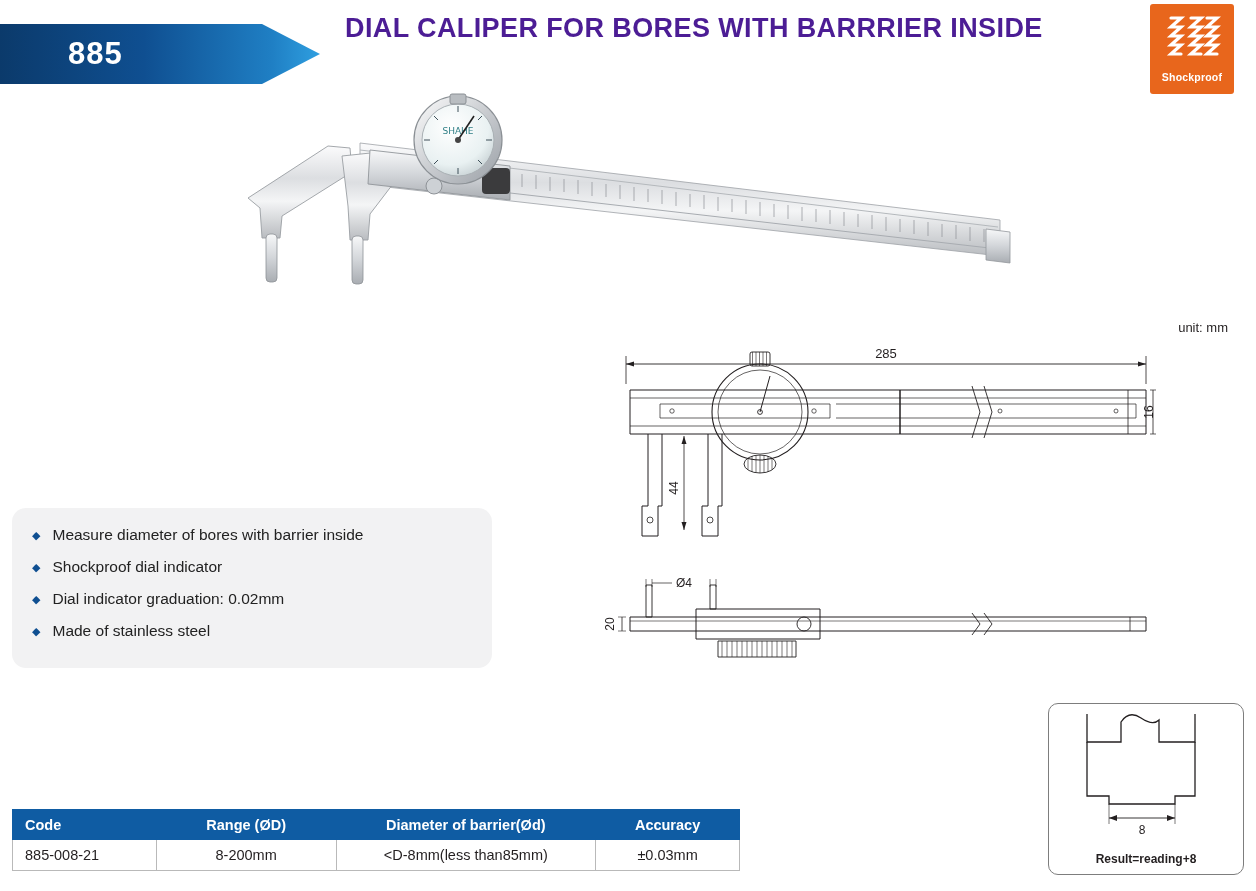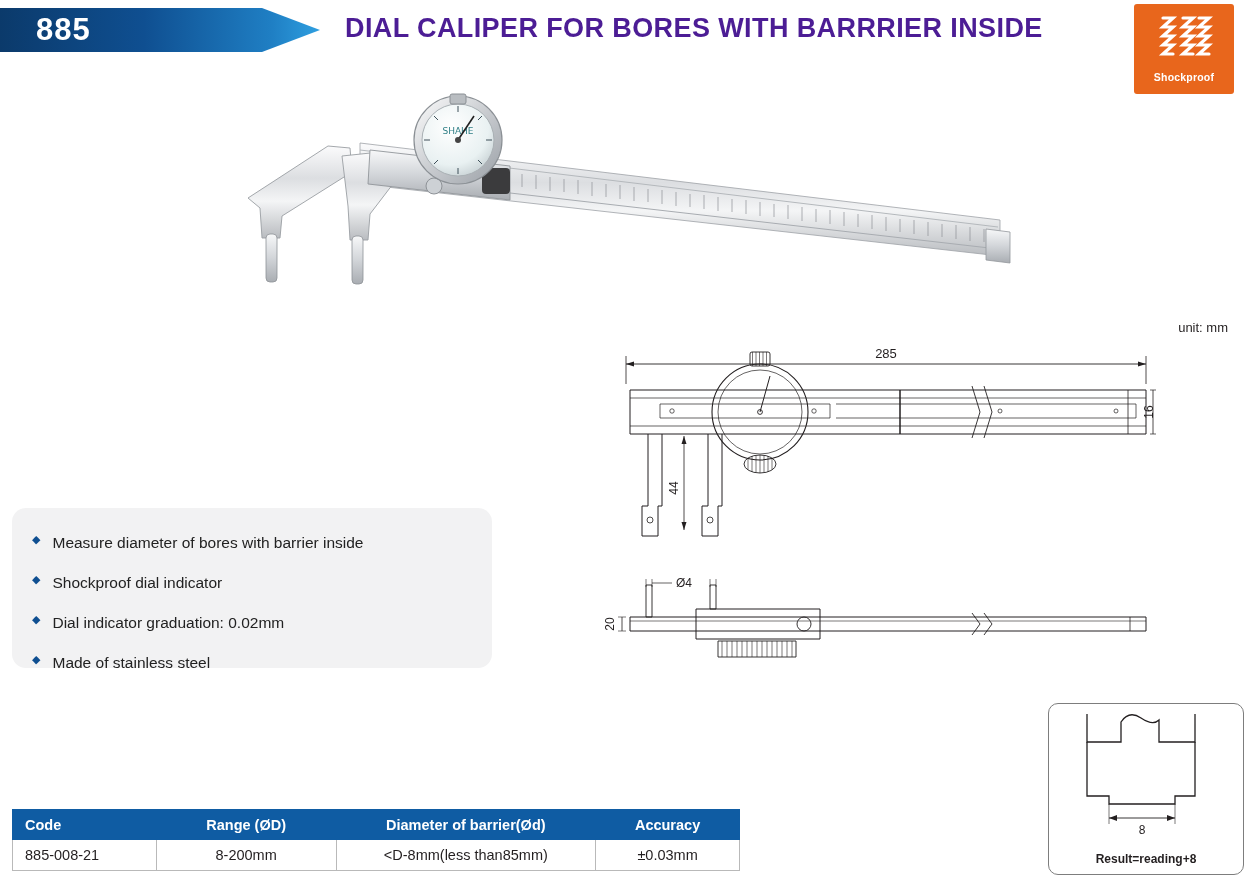--- a/index.html
+++ b/index.html
@@ -9,55 +9,55 @@
     background: #ffffff;
     font-family: "Liberation Sans", sans-serif;
     color: #231f20;
     position: relative;
     overflow: hidden;
   }
 
   
   .header { position:absolute; left:0; top:0; width:1256px; height:78px; }
   .code-banner {
-    position:absolute; left:0; top:8px; width:320px; height:44px;
+    position:absolute; left:0; top:24px; width:320px; height:60px;
     background: linear-gradient(90deg,#0b3a6b 0%, #0f4f91 45%, #1f7fc4 85%, #2f9fe0 100%);
     clip-path: polygon(0 0, 262px 0, 320px 50%, 262px 100%, 0 100%);
-    display:flex; align-items:center;
+    display:flex; align-items:center;padding-left:32px;
   }
   .code-banner .code-text {
     color:#ffffff; font-size:31px; font-weight:bold; letter-spacing:1px;
     margin-left:36px;
   }
   .header-title {
     position:absolute; left:345px; top:12px; width:700px;
     font-size:27px; font-weight:bold; line-height:32px;
     letter-spacing:0.4px; color:#4c1d95; text-transform:uppercase;
   }
   .shock-badge {
-    position:absolute; right:22px; top:4px; width:100px; height:90px;
+    position:absolute; right:22px; top:4px; width:84px; height:90px;
     background:#e8661c; border-radius:3px;
     display:flex; flex-direction:column; align-items:center; justify-content:flex-start;
   }
   .shock-badge .spring { margin-top:9px; }
   .shock-badge .shock-label {
     color:#ffffff; font-size:10.5px; font-weight:bold; margin-top:4px; letter-spacing:0.2px;
   }
 
   
   .photo { position:absolute; left:210px; top:88px; width:830px; height:210px; }
 
   
   .features {
     position:absolute; left:12px; top:508px; width:480px; height:160px;
     background:#f2f2f3; border-radius:14px; padding:18px 16px 0 20px;
   }
   .feature-row { display:flex; align-items:center; margin-bottom:14px; }
   .feature-bullet { color:#0f4f91; font-size:11px; margin-right:12px; line-height:1; }
-  .feature-text { font-size:15.5px; color:#222;margin-top:8px; }
+  .feature-text { font-size:15.5px; color:#222; }
 
   
   .drawing-top { position:absolute; left:600px; top:330px; width:560px; height:230px; }
   .drawing-bottom { position:absolute; left:600px; top:565px; width:560px; height:110px; }
   .unit-label { position:absolute; right:28px; top:320px; font-size:13px; color:#231f20; }
 
   
   .result-box {
     position:absolute; left:1048px; top:703px; width:196px; height:172px;
     border:1px solid #7d7d7d; border-radius:10px; background:#fff;

